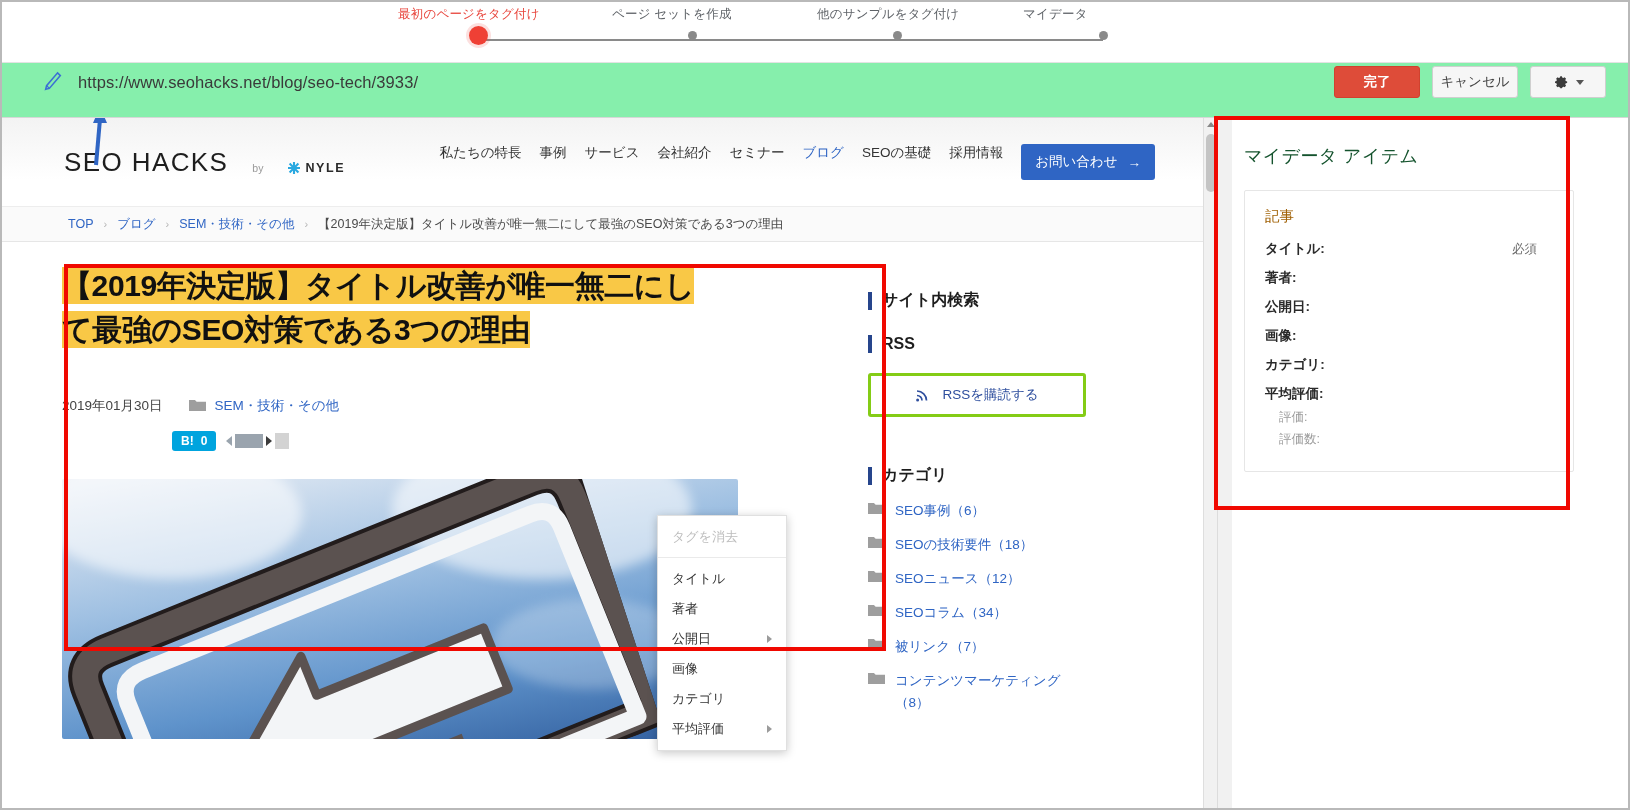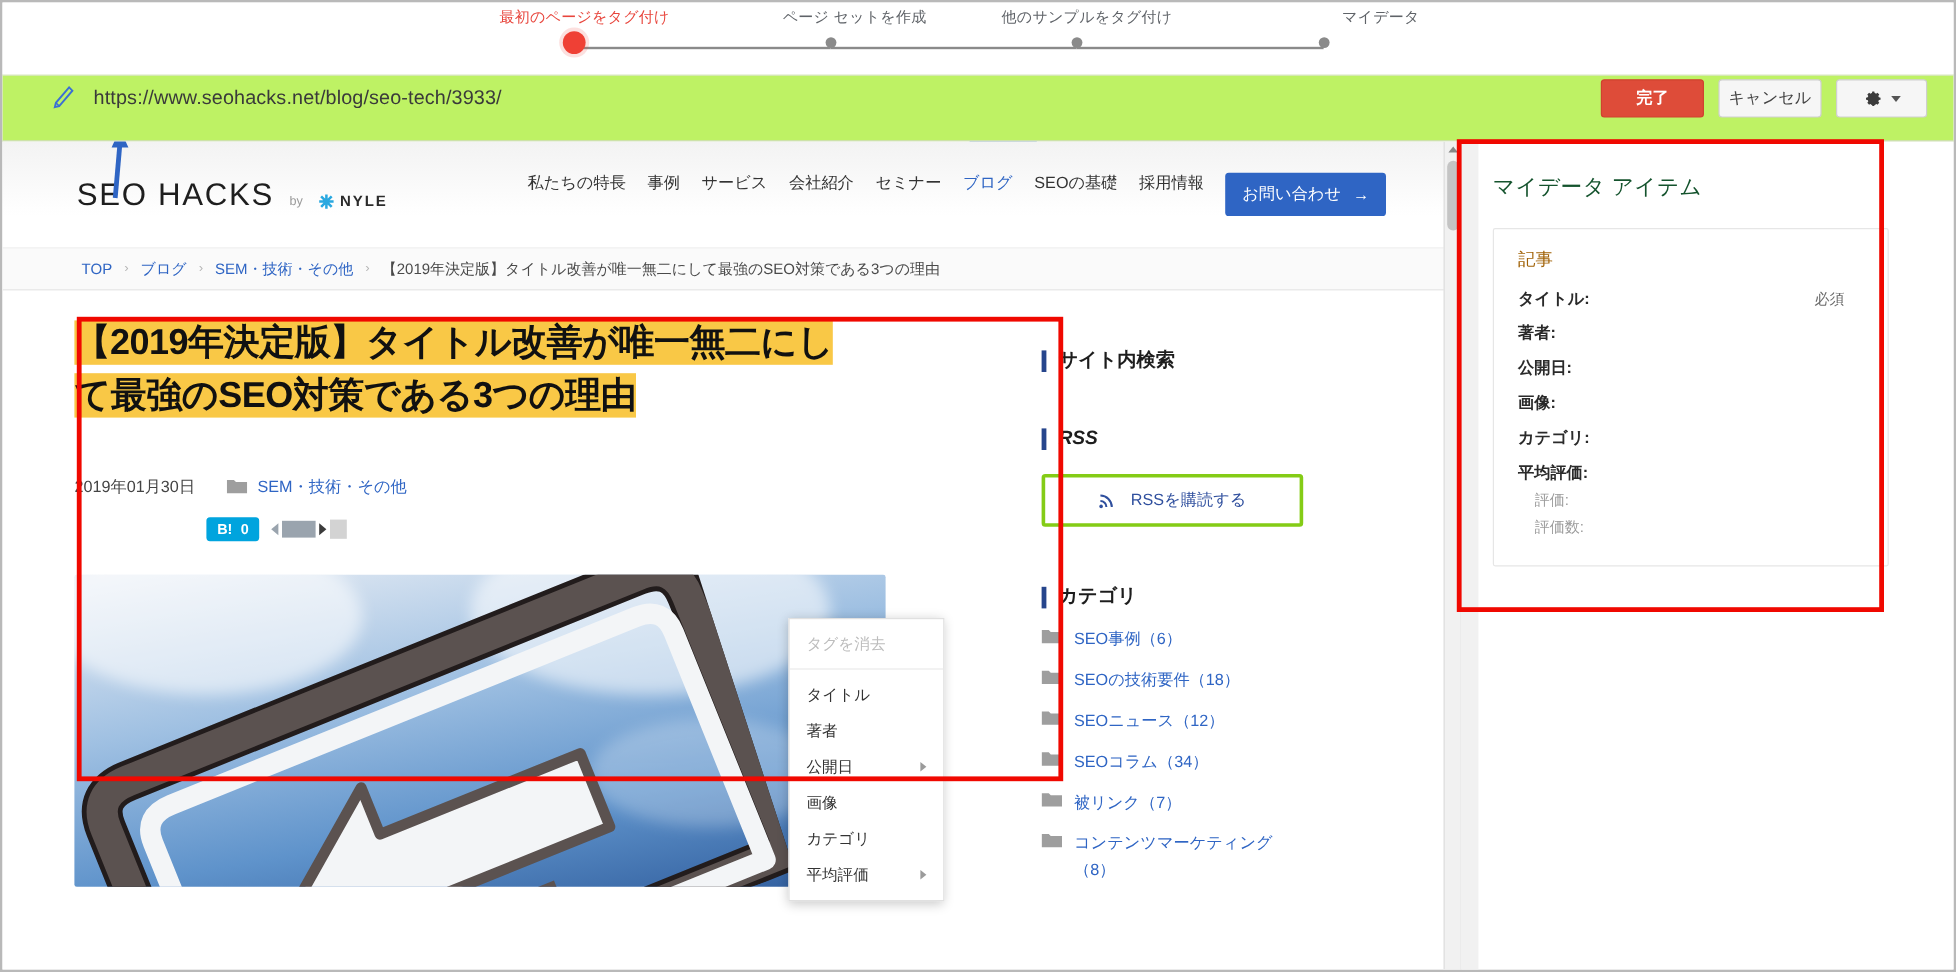--- a/index.html
+++ b/index.html
@@ -8,34 +8,34 @@
     font-family:"Liberation Sans","DejaVu Sans",sans-serif;
     background:#ffffff;
     color:#222;
     -webkit-font-smoothing:antialiased;
   }
   .app{ position:relative; width:1630px; height:810px; background:#fff;
         border:2px solid #b9b9b9; overflow:hidden; }
 
   
   .stepper{ position:relative; height:60px; background:#fff; }
-  .step{ position:absolute; top:4px; text-align:right; }
+  .step{ position:absolute; top:4px; text-align:left; }
   .step-label{ font-size:12.5px; color:#5f6368; white-space:nowrap;
                letter-spacing:.2px; }
   .step.active .step-label{ color:#e8453c; }
   .step-dot{ width:9px; height:9px; border-radius:50%; background:#8a8a8a;
              margin:8px auto 0; position:relative; z-index:3; }
   .step.active .step-dot{ width:19px; height:19px; background:#ef4035;
              margin-top:3px; box-shadow:0 0 0 3px rgba(239,64,53,.16); }
   .step-line{ position:absolute; top:37px; height:2px; background:#8a8a8a; z-index:1; }
 
   
   .urlbar{ display:flex; align-items:center; height:56px;
            border-top:1px solid #e3e3e3; border-bottom:1px solid #d7d7d7;
-           background:#bef264; padding:0 22px 16px 40px; }
+           background:#86efac; padding:0 22px 16px 40px; }
   .pencil{ width:22px; height:22px; flex:none; margin-right:14px; }
   .url-text{ font-size:16.5px; color:#3a3a3a; letter-spacing:.1px; }
   .urlbar-right{ margin-left:auto; display:flex; align-items:center; gap:12px; }
   .btn{ height:32px; border-radius:3px; font-size:13.5px; display:flex;
         align-items:center; justify-content:center; cursor:pointer; }
   .btn-primary{ background:#de4c39; color:#fff; border:1px solid #d0422f;
                 min-width:86px; font-weight:700; }
   .btn-secondary{ background:#f6f6f6; color:#444; border:1px solid #cfcfcf;
                   min-width:86px; }
   .btn-gear{ background:#f6f6f6; border:1px solid #cfcfcf; width:76px; gap:6px; }
@@ -51,21 +51,21 @@
          background:#f1f1f1; border-left:1px solid #dedede; }
   .rail-thumb{ position:absolute; top:2px; left:2px; width:10px; height:58px;
                background:#c4c4c4; border-radius:5px; }
   .rail-arrow{ position:absolute; left:3px; width:0;height:0;
                border-left:4px solid transparent;border-right:4px solid transparent; }
 
   
   .site-head{ height:88px; display:flex; align-items:center; padding:0 62px 0 62px;
               background:linear-gradient(#f3f3f3,#ffffff 70%); position:relative;}
   .blue-tab{ position:absolute; top:0; left:806px; width:56px; height:4px; background:#2f65c4; }
-  .logo{ display:flex; align-items:flex-end; gap:13px; }
+  .logo{ display:flex; align-items:flex-end; gap:24px; }
   .logo-text{ font-size:26px; letter-spacing:1.4px; color:#1e1e1e; position:relative;
               font-family:"Liberation Sans",sans-serif; }
   .logo-arrow{ position:absolute; left:84px; top:-13px; }
   .by{ font-size:10.5px; color:#9a9a9a; padding-bottom:4px; }
   .nyle{ display:flex; align-items:center; gap:4px; padding-bottom:3px;}
   .nyle-txt{ font-size:12.5px; letter-spacing:1.6px; color:#2b2b2b; font-weight:700; }
   .nav{ margin-left:auto; display:flex; gap:18px; }
   .nav a{ font-size:13.5px; color:#333; text-decoration:none; white-space:nowrap; }
   .nav a.active{ color:#2f65c4; }
   .contact-btn{ background:#2f65c4; color:#fff !important; font-size:12.5px;
@@ -297,21 +297,21 @@
             </svg>
           </div>
         </div>
 
         <div class="sidebar">
           <div class="s-head">
             <span class="s-bar"></span>
             <span>サイト内検索</span>
           </div>
 
-          <div class="s-head" style="margin-top:46px;font-style:italic;">
+          <div class="s-head" style="margin-top:24px;">
             <span class="s-bar"></span>
             <span>RSS</span>
           </div>
 
           <div class="rss-btn">
             <svg width="16" height="16" viewBox="0 0 16 16">
               <g fill="none" stroke="#2f4f9e" stroke-width="1.7">
                 <path d="M2 13.5a0 0 0 1 0 .01 0"></path>
                 <path d="M2 8.5a5 5 0 0 1 5 5"></path>
                 <path d="M2 4a9.5 9.5 0 0 1 9.5 9.5"></path>

